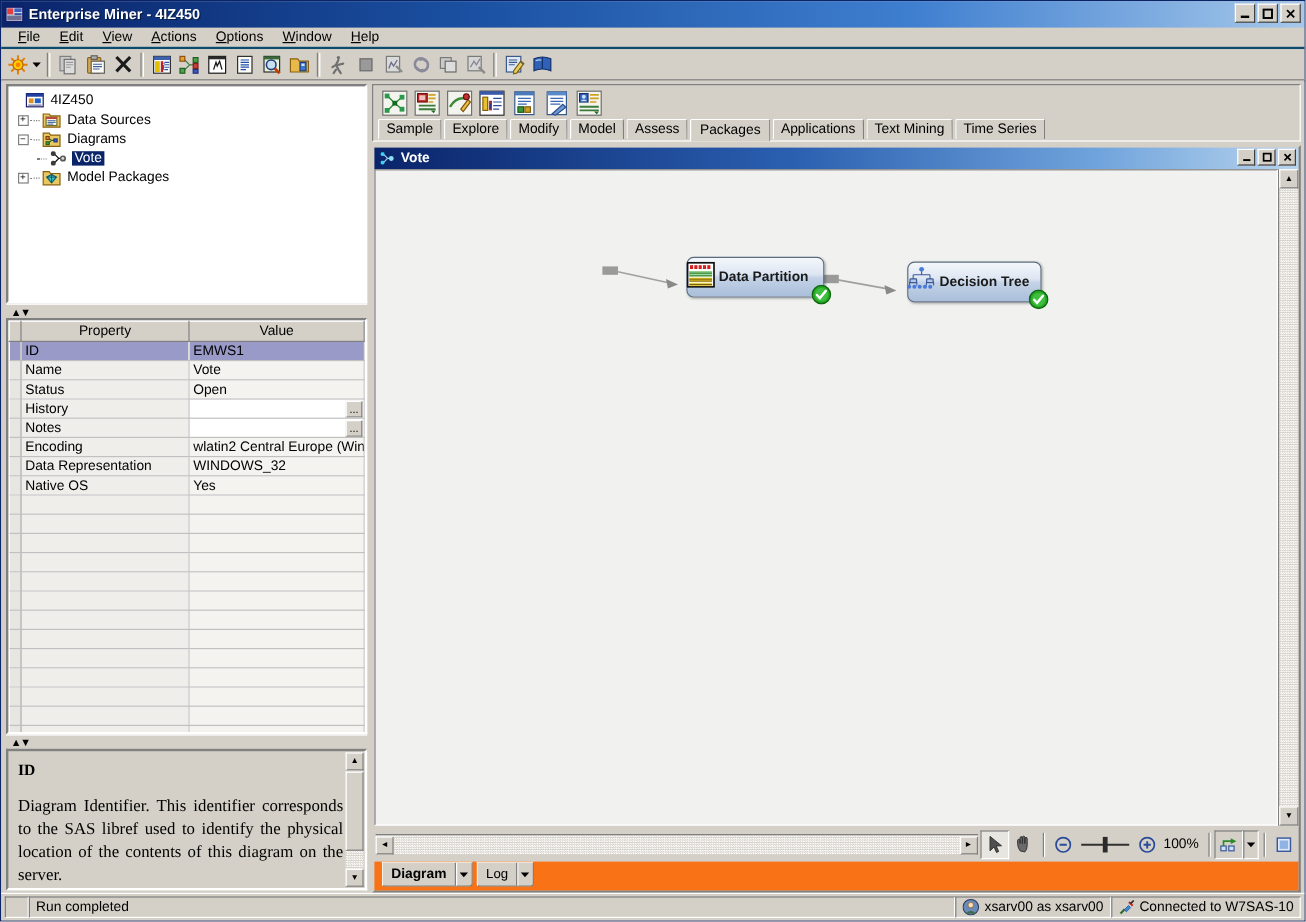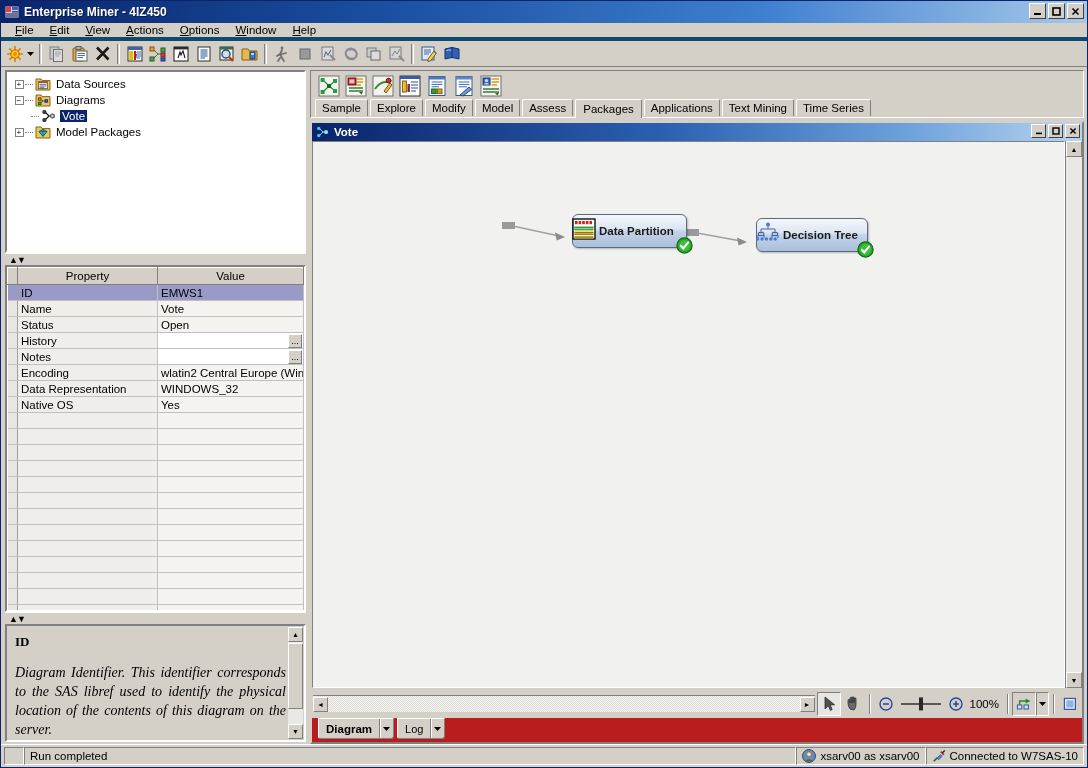--- a/index.html
+++ b/index.html
@@ -49,21 +49,21 @@
     font-size: 9px; color: #000; font-family: "Liberation Sans", sans-serif;
     line-height: 1;
   }
   .winbtn svg { display:block; }
   
   #menubar {
     height: 18px;
     background: #d4d0c8;
     display: flex; align-items: center;
     padding-left: 6px;
-    border-bottom: 4px solid #0c4a6e;
+    border-bottom: 2px solid #0c4a6e;
   }
   .menu-item {
     padding: 1px 8px;
     font-size: 11.5px;
     color: #000;
     cursor: default;
   }
   .menu-item u { text-decoration: underline; }
   
   #maintoolbar {
@@ -268,21 +268,21 @@
     width:24px; height:24px; display:flex; align-items:center; justify-content:center;
     border:1px solid transparent;
   }
   .zbtn.pressed { border-color:#808080 #fff #fff #808080; background:#e8e6e1; }
   .zsep { width:1px; height:20px; background:#808080; margin:0 4px; box-shadow:1px 0 0 #fff;}
   .zlabel { font-size:11.5px; color:#000; margin:0 4px 0 2px;}
   
   #doctabs {
     height:24px; flex:0 0 24px;
     display:flex; align-items:flex-start; padding-left:6px;
-    background:#b91c1c;
+    background:#f97316;
   }
   .dtab {
     display:flex; align-items:center; height:21px;
     border:1px solid; border-color:#fff #808080 #808080 #fff;
     border-radius: 0 0 3px 3px;
     background:#d4d0c8; margin-right:3px;
   }
   .dtab .dlab { font-size:11.5px; font-weight:bold; padding:0 7px; color:#000;}
   .dtab.secondary .dlab { font-weight:normal; font-size:11px;}
   .dtab .darrow {
@@ -498,20 +498,33 @@
       </svg>
     </div>
   </div>
 
   <div id="bodysplit">
 
     <div id="leftcol">
 
       <div id="treepanel" class="sunkpanel">
         <div class="tree">
+          <div class="trow">
+            <div class="tw"></div>
+            <div class="ticon">
+              <svg width="16" height="16" viewBox="0 0 16 16">
+                <rect x="1" y="2" width="14" height="11" fill="#fff" stroke="#1a1a6a"></rect>
+                <rect x="1" y="2" width="14" height="2.6" fill="#2040a0"></rect>
+                <rect x="3" y="6" width="4" height="4" fill="#e09020"></rect>
+                <rect x="8" y="6" width="5" height="4" fill="#2060c0"></rect>
+                <rect x="2.6" y="11" width="11" height="1.4" fill="#9090b0"></rect>
+              </svg>
+            </div>
+            <div class="tlabel">4IZ450</div>
+          </div>
 
           <div class="trow" style="padding-left:4px">
             <div class="tw">
                 <div class="tplus">+</div>
               </div>
             <div class="tdots">
                 <i></i>
               </div>
             <div class="ticon">
               <svg width="16" height="16" viewBox="0 0 16 16">
@@ -718,21 +731,21 @@
 
       <div class="splitbar">
         <span class="tri">▲</span>
           <span class="tri">▼</span>
       </div>
 
       <div id="helppanel">
         <div style="position:absolute; inset:0; border:2px solid; border-color:#808080 #fff #fff #808080; background:#d4d0c8;">
           <div class="helpinner">
             <div class="ht">ID</div>
-            <div style="text-align:justify;font-style:italic;">Diagram Identifier. This identifier corresponds to the SAS libref used to identify the physical location of the contents of this diagram on the server.</div>
+            <div style="text-align:justify;">Diagram Identifier. This identifier corresponds to the SAS libref used to identify the physical location of the contents of this diagram on the server.</div>
           </div>
           <div class="vscroll">
             <div class="sbtn">▲</div>
             <div class="sbtn">▼</div>
             <div class="sthumb"></div>
           </div>
         </div>
       </div>
     </div>
 

